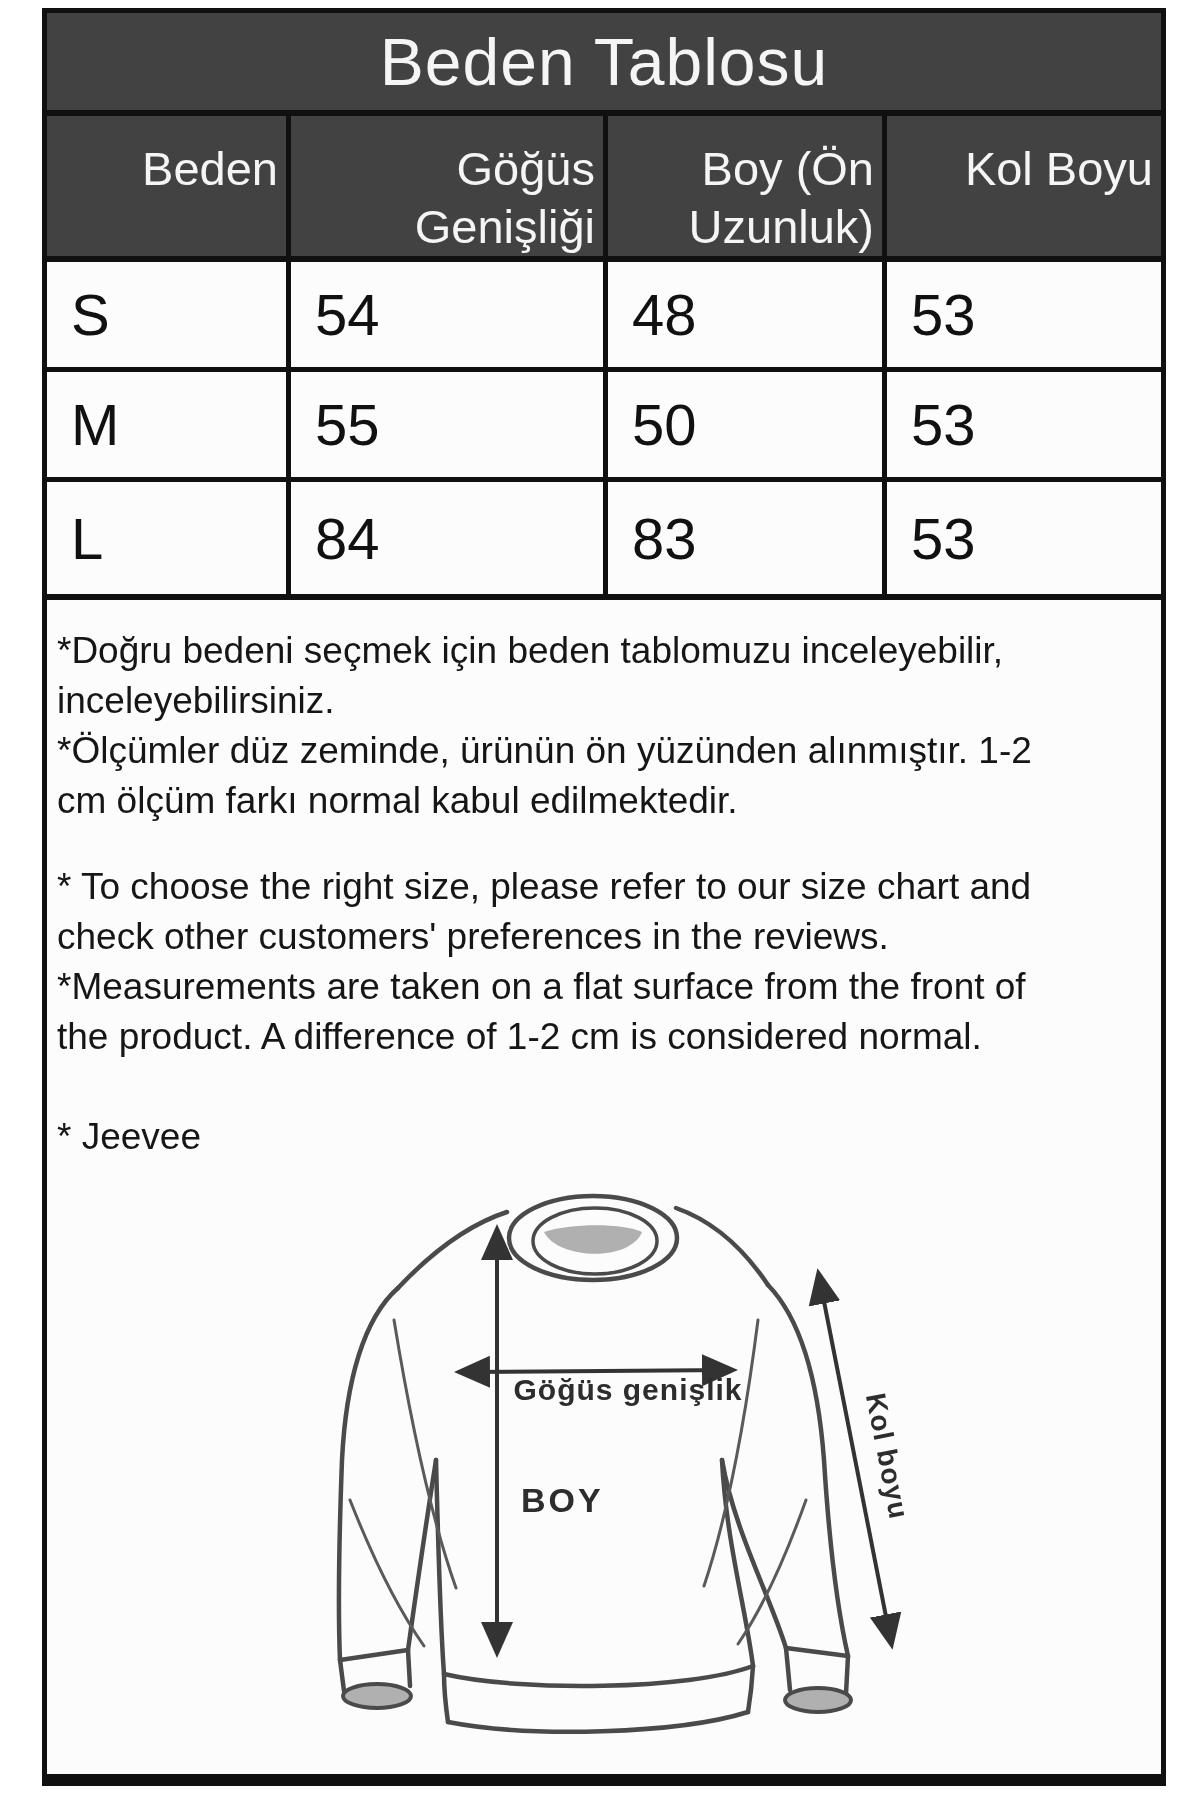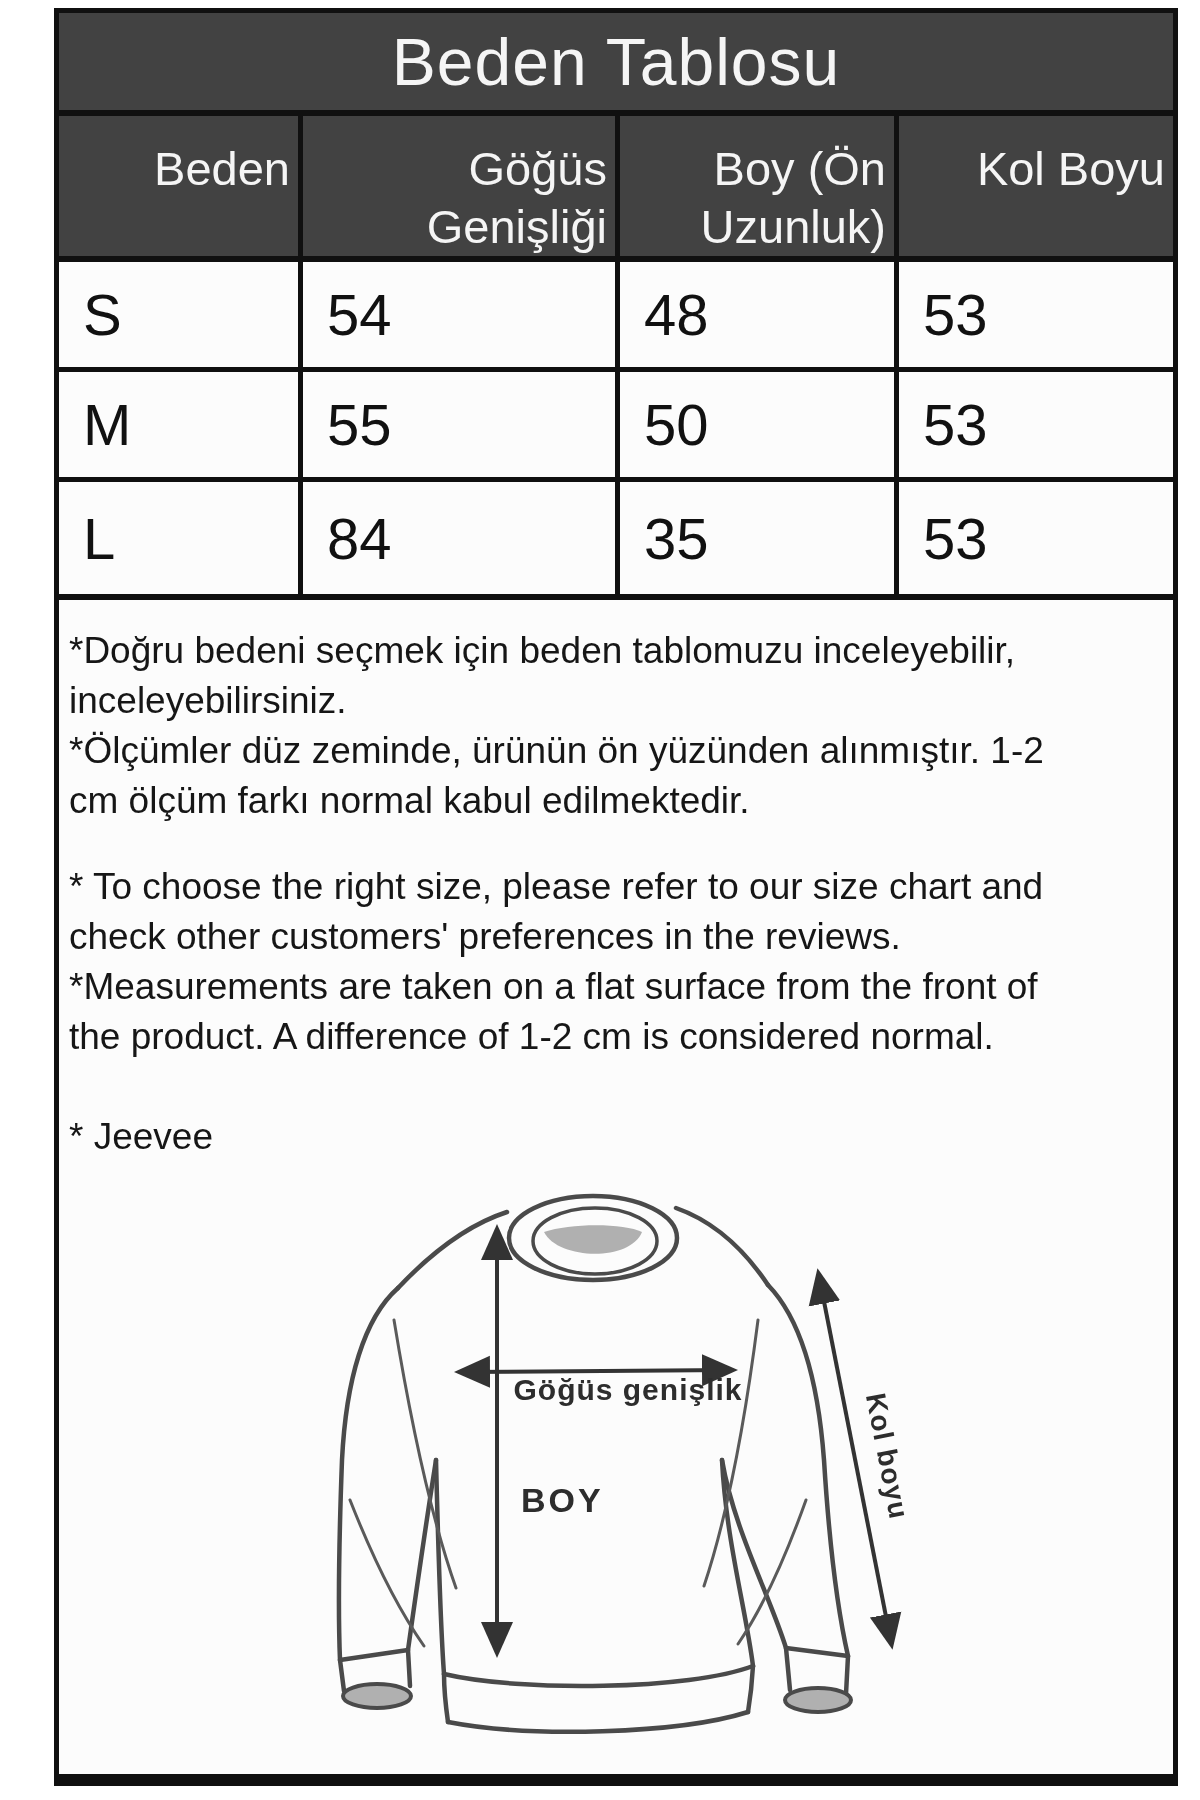--- a/index.html
+++ b/index.html
@@ -1,18 +1,18 @@
 <!DOCTYPE html>
 <html><head>
 <meta charset="utf-8">
 <style>
   html,body{margin:0;padding:0;background:#ffffff;}
   .sheet{position:relative;width:1200px;height:1800px;background:#ffffff;
          font-family:"Liberation Sans","DejaVu Sans",sans-serif;color:#111;overflow:hidden;}
-  .frame{position:absolute;left:54px;top:8px;width:1124px;height:1778px;
+  .frame{position:absolute;left:42px;top:8px;width:1124px;height:1778px;
          box-sizing:border-box;border:5px solid #101010;border-bottom-width:12px;background:#fcfcfc;}
 
   
   .title-row{height:97px;background:#424242;color:#f5f5f5;display:flex;align-items:center;
              justify-content:center;font-size:66px;letter-spacing:1px;border-bottom:6px solid #101010;}
   .grid-row{display:grid;grid-template-columns:244px 317px 279px auto;}
   .header-row{background:#424242;color:#f5f5f5;height:140px;border-bottom:6px solid #101010;
               font-size:47px;line-height:58px;}
   .header-cell{padding:24px 8px 0 22px;border-right:5px solid #101010;text-align:right;}
   .header-cell:last-child{border-right:none;}
@@ -59,21 +59,21 @@
     </div>
     <div class="grid-row data-row row-m">
       <div class="data-cell">M</div>
       <div class="data-cell">55</div>
       <div class="data-cell">50</div>
       <div class="data-cell">53</div>
     </div>
     <div class="grid-row data-row row-l">
       <div class="data-cell">L</div>
       <div class="data-cell">84</div>
-      <div class="data-cell">35</div>
+      <div class="data-cell">83</div>
       <div class="data-cell">53</div>
     </div>
 
     <div class="notes">
       <div class="block-tr">
         <div class="note-line">*Doğru bedeni seçmek için beden tablomuzu inceleyebilir,</div>
         <div class="note-line">inceleyebilirsiniz.</div>
         <div class="note-line">*Ölçümler düz zeminde, ürünün ön yüzünden alınmıştır. 1-2</div>
         <div class="note-line">cm ölçüm farkı normal kabul edilmektedir.</div>
       </div>

